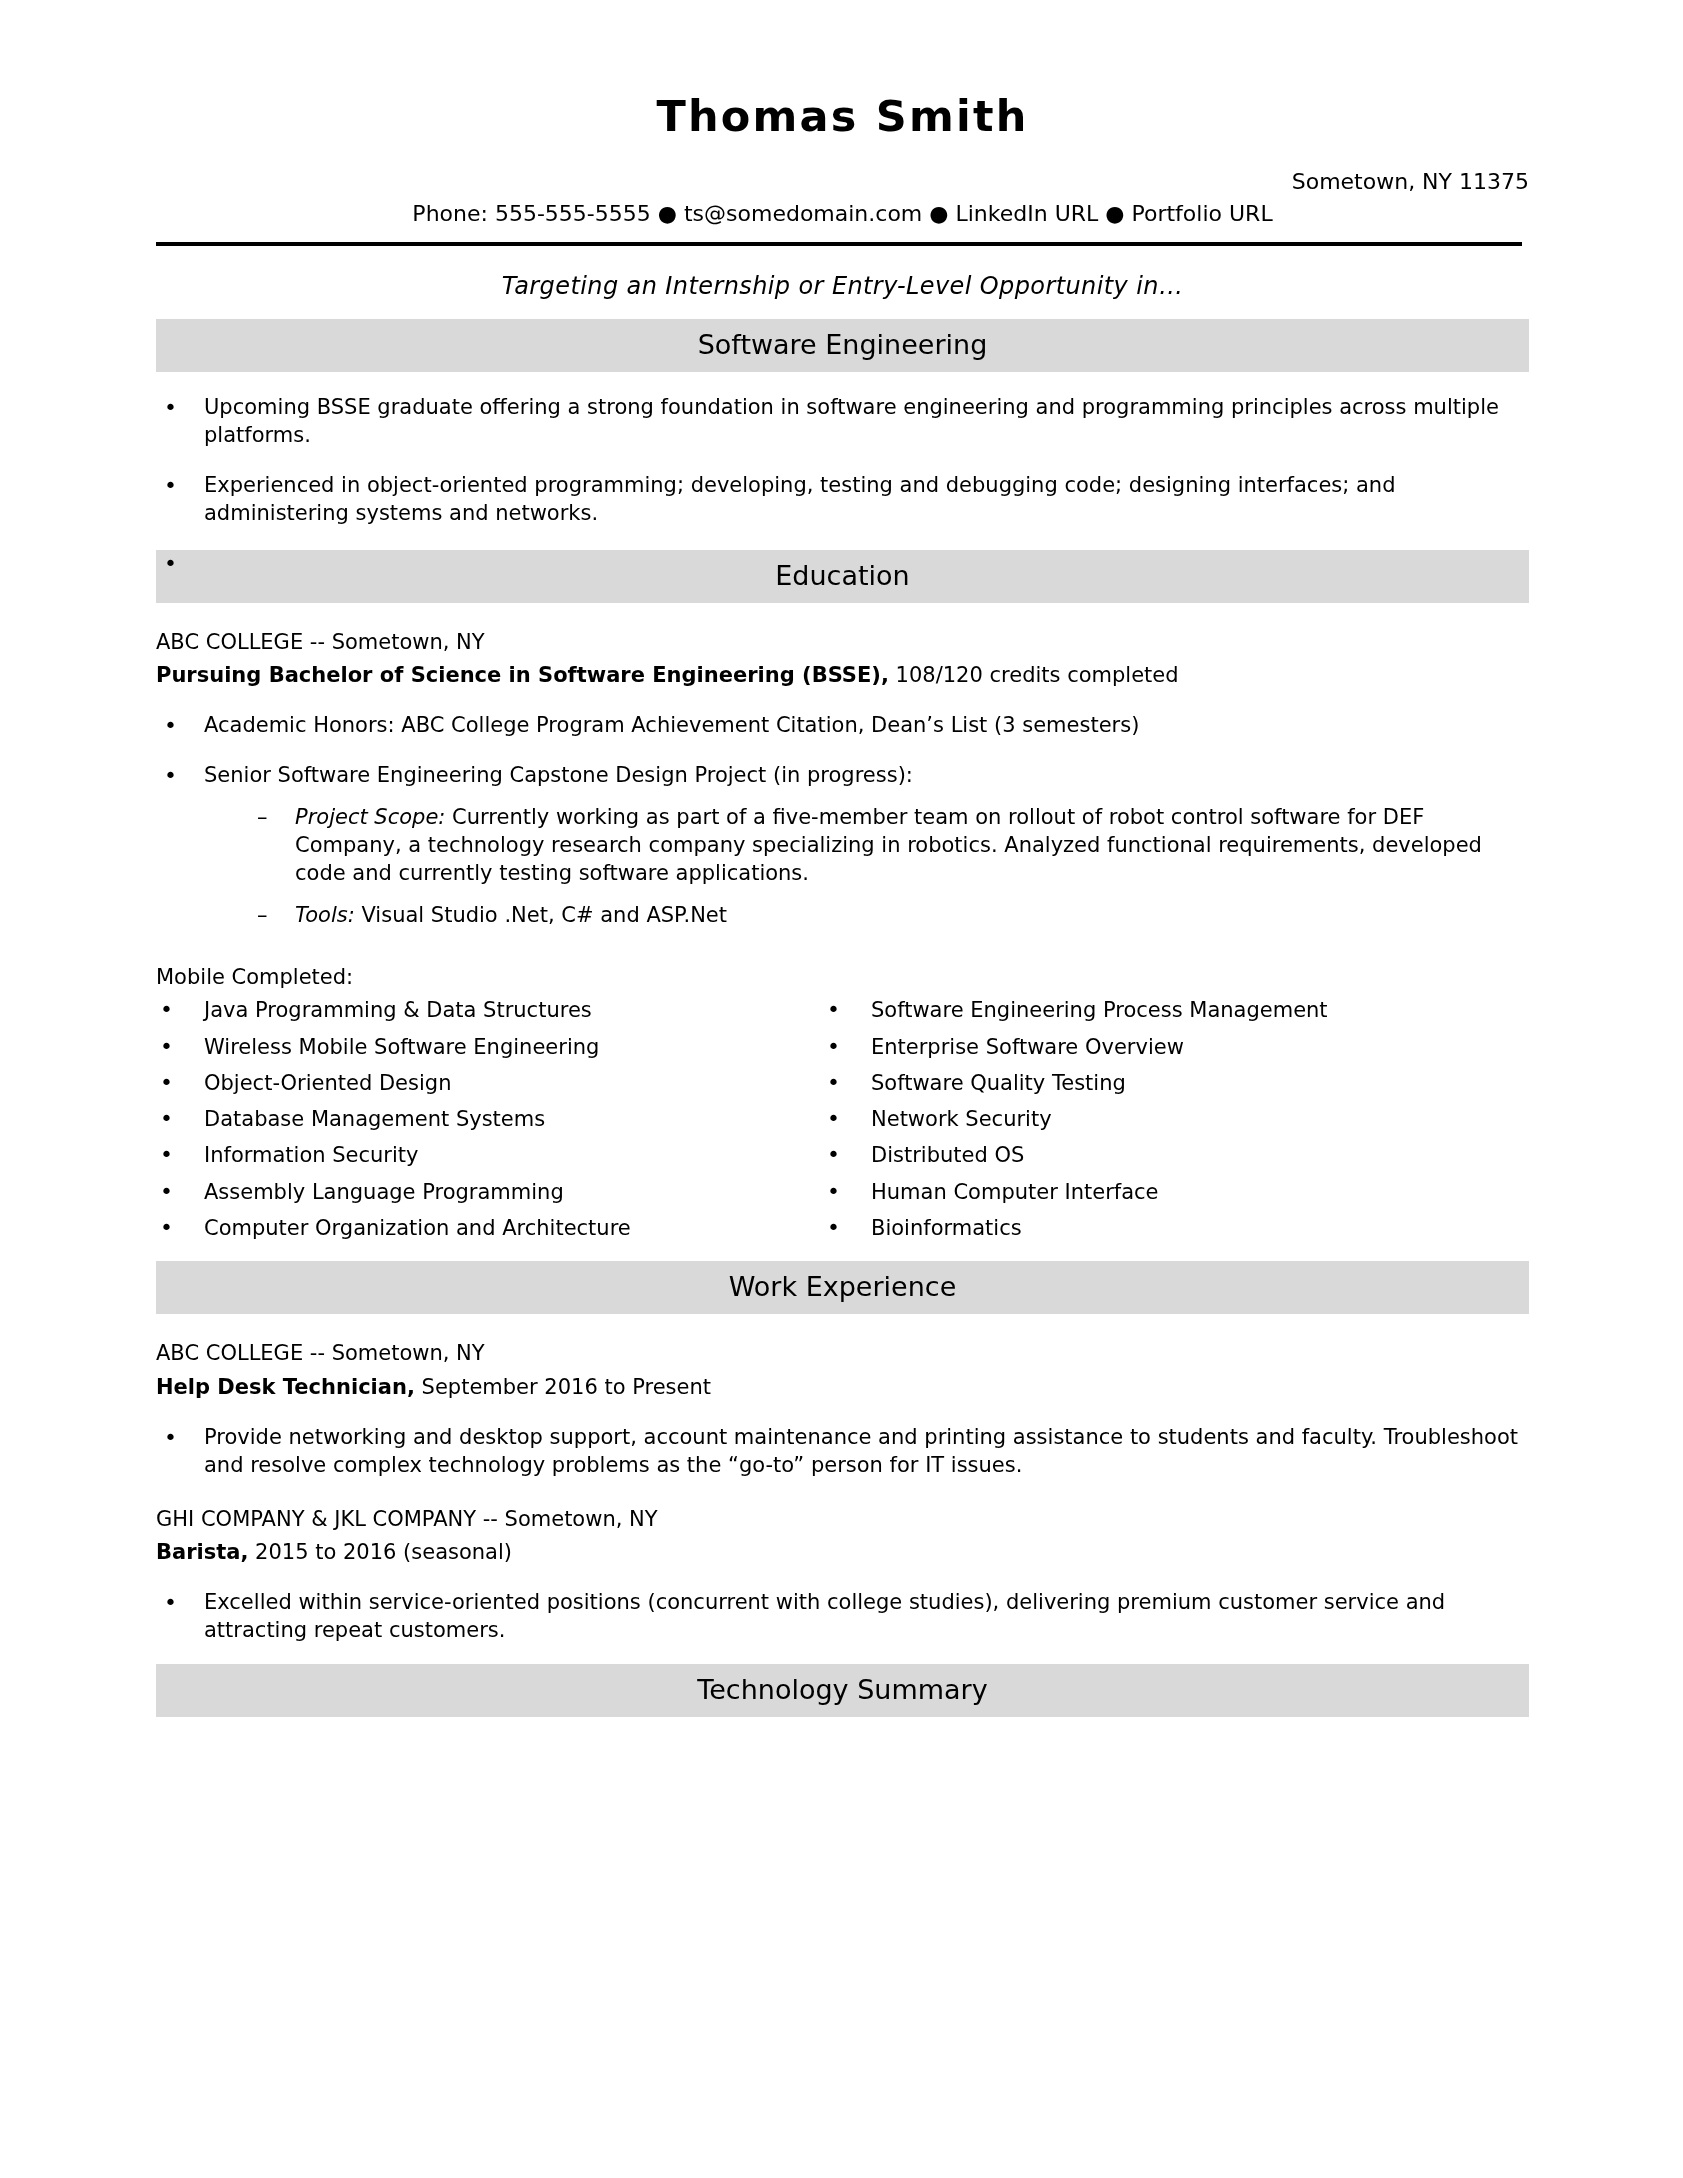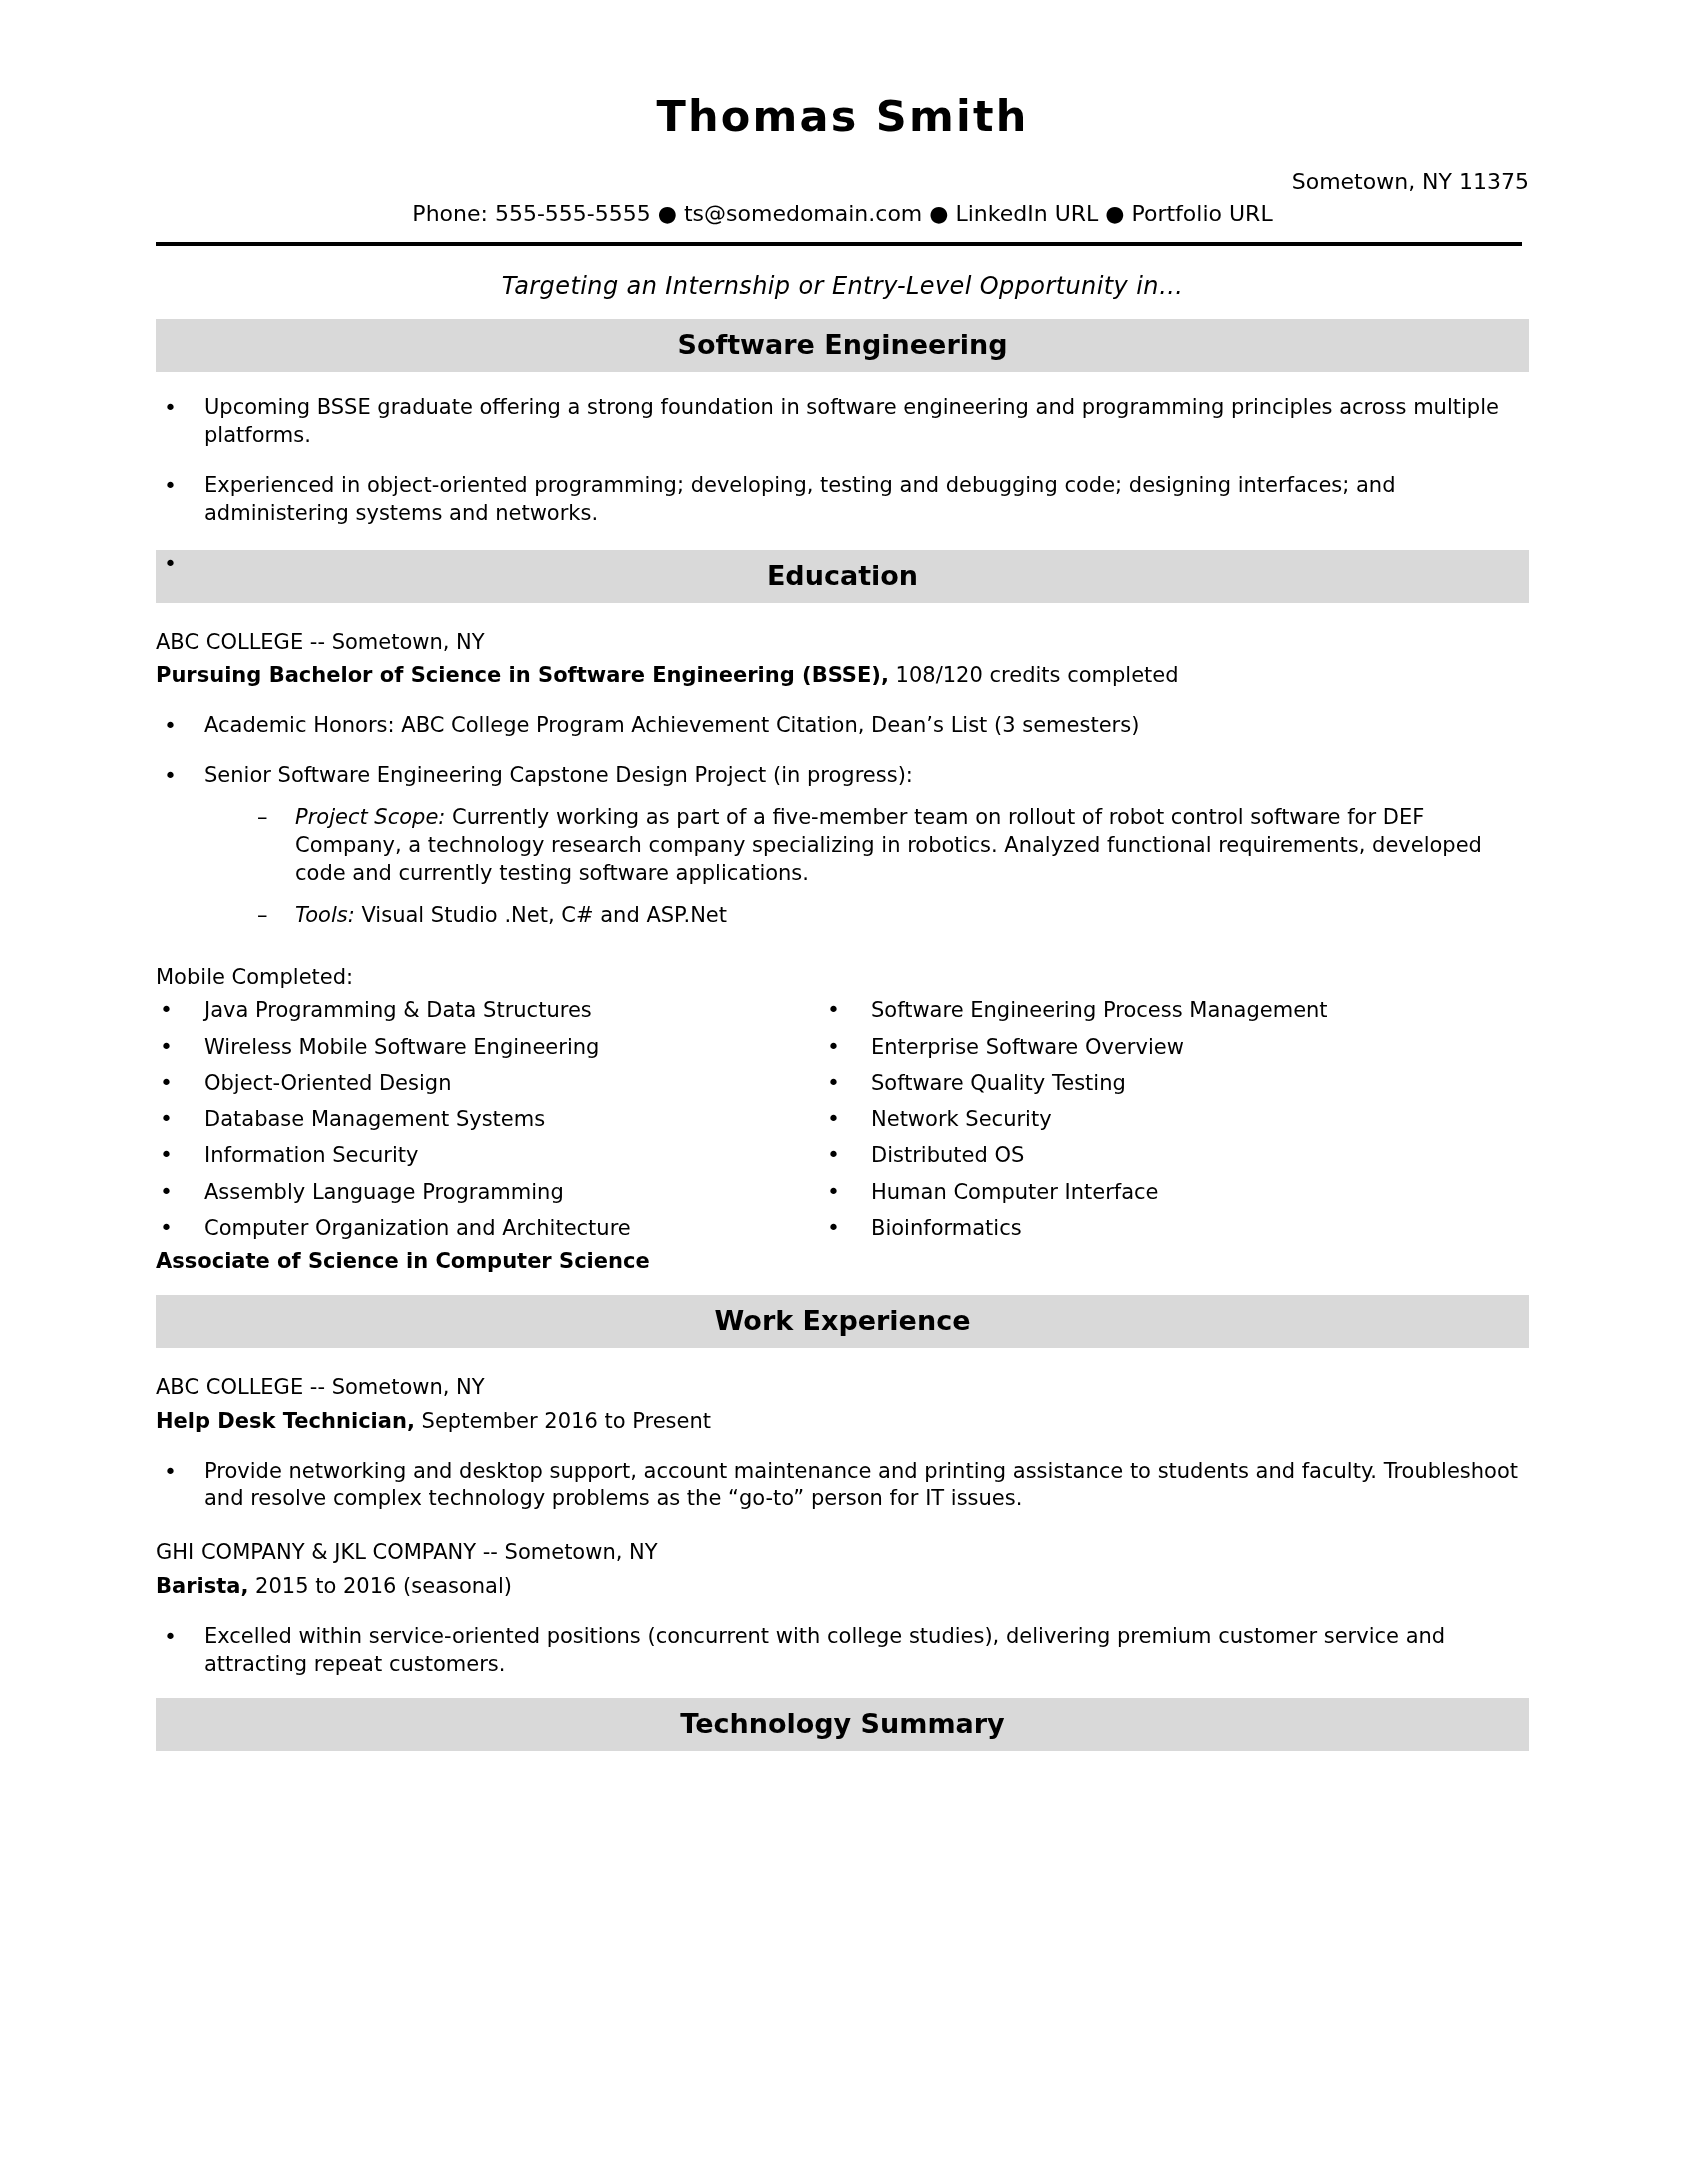--- a/index.html
+++ b/index.html
@@ -63,21 +63,21 @@
     font-size: 24px;
     margin-top: 26px;
     letter-spacing: 0.4px;
   }
 
   
   .band {
     background: #d9d9d9;
     text-align: center;
     font-size: 27px;
-    font-weight: bold;
+    font-weight: normal;
     padding: 10px 0 12px 0;
     margin-top: 19px;
     line-height: 1.15;
   }
   .org {
     font-size: 21px;
     line-height: 1.32;
     margin-top: 26px;
   }
   .degree {
@@ -237,21 +237,20 @@
           <li><span class="bullet">•</span><span>Enterprise Software Overview</span></li>
           <li><span class="bullet">•</span><span>Software Quality Testing</span></li>
           <li><span class="bullet">•</span><span>Network Security</span></li>
           <li><span class="bullet">•</span><span>Distributed OS</span></li>
           <li><span class="bullet">•</span><span>Human Computer Interface</span></li>
           <li><span class="bullet">•</span><span>Bioinformatics</span></li>
         </ul>
       </div>
     </div>
 
-    <div class="degree"><b>Associate of Science in Computer Science</b><span></span></div>
 
     <div class="band">Work Experience</div>
 
     <div class="org">ABC COLLEGE -- Sometown, NY</div>
     <div class="degree"><b>Help Desk Technician,</b><span> September 2016 to Present</span></div>
     <ul class="bl">
       <li>
         <span class="bullet">•</span>
         <span>Provide networking and desktop support, account maintenance and printing assistance to students and faculty. Troubleshoot and resolve complex technology problems as the “go-to” person for IT issues.</span>
       </li>

